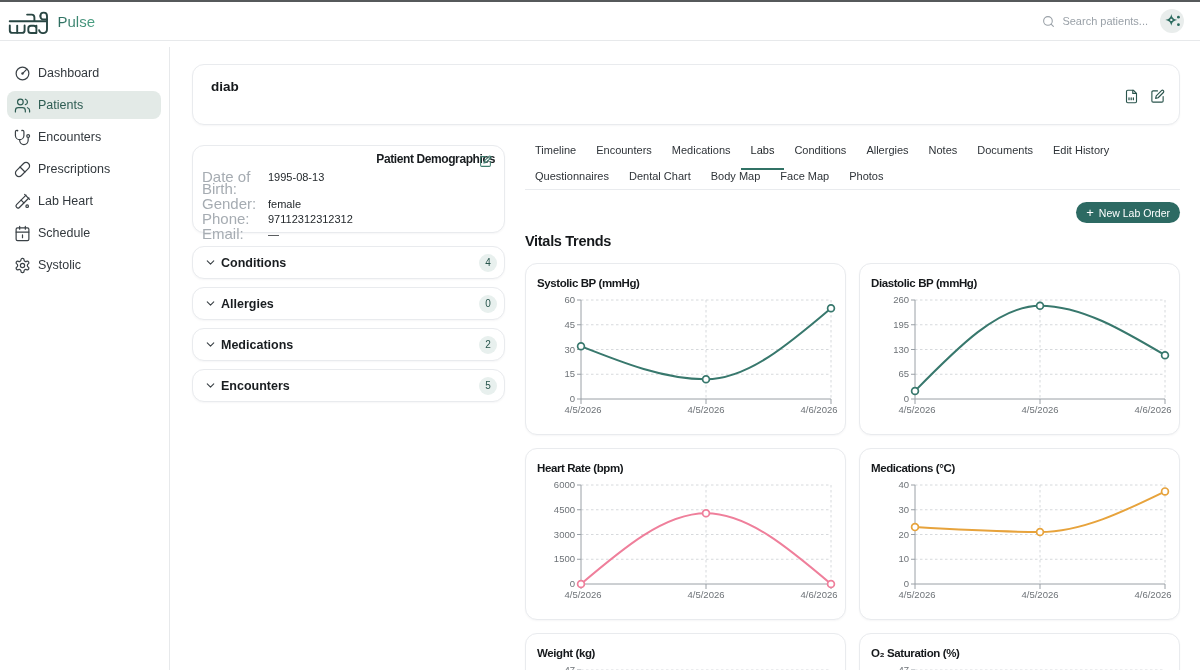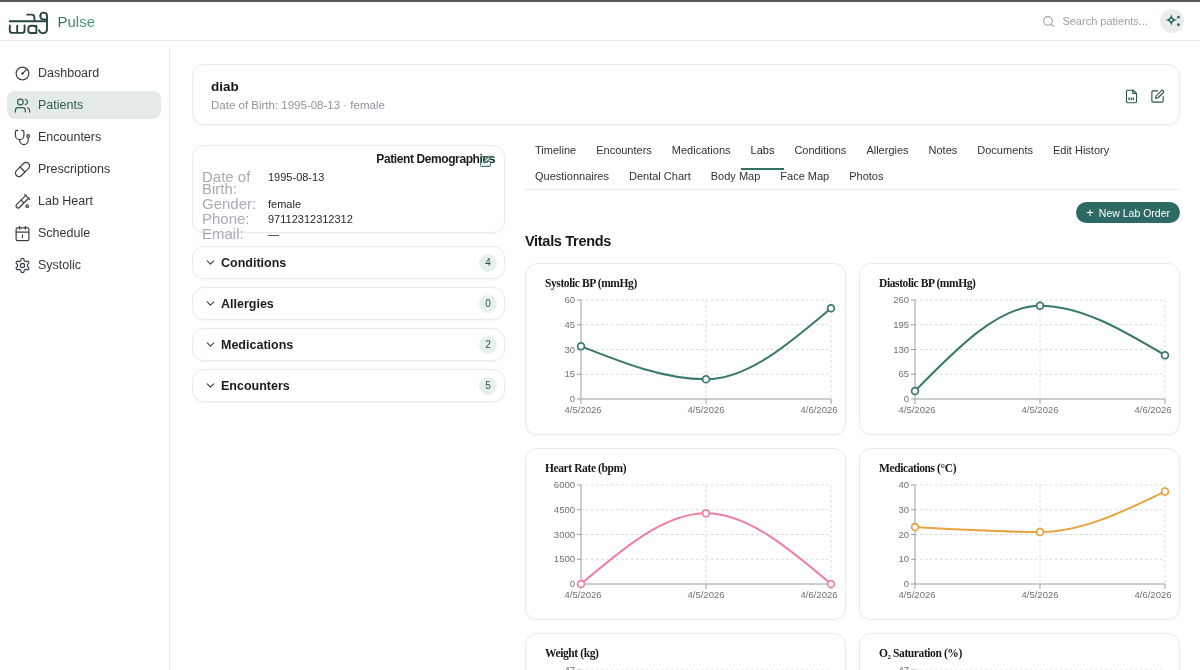--- a/index.html
+++ b/index.html
@@ -35,21 +35,21 @@
 .rpanel { position:absolute; left:355px; top:96px; width:655px; }
 .tabs { display:flex; flex-wrap:wrap; border-bottom:1px solid #e9ebee; }
 .tab { font-size:11px; color:#2e3338; padding:7px 10px 6px; position:relative; line-height:13px; }
 .tab.on { color:#1b2024; }
 .tab.on::after { content:""; position:absolute; left:0; right:0; bottom:-7px; height:2px; background:#317265; }
 .nlo { position:absolute; right:0; top:65px; height:21px; background:#2d6a63; border-radius:11px; color:#fff; font-size:10.5px; display:flex; align-items:center; gap:5px; padding:0 10px; }
 .nlo .pl { font-size:13px; font-weight:300; margin-top:-1px; }
 .vt { position:absolute; left:0; top:96px; font-size:14.5px; letter-spacing:-0.3px; font-weight:bold; color:#15181b; }
 .grid2 { position:absolute; left:0; top:126px; width:655px; display:flex; flex-wrap:wrap; gap:13px; }
 .ccard { width:321px; height:172px; background:#fff; border:1px solid #e9ebee; border-radius:12px; box-shadow:0 1px 2px rgba(16,24,40,.04); position:relative; overflow:hidden; }
-.ctitle { position:absolute; left:19px; top:13px; font-size:11.5px; letter-spacing:-0.4px; font-weight:bold; color:#15181b;font-family:Liberation Serif, serif; }
+.ctitle { position:absolute; left:11px; top:13px; font-size:11.5px; letter-spacing:-0.4px; font-weight:bold; color:#15181b; }
 .cplot { position:absolute; left:0; top:0; }
 .cplot .grid { stroke:#d6d9dc; stroke-width:1; stroke-dasharray:2.5 2.5; }
 .cplot .axis { stroke:#9aa0a6; stroke-width:1; fill:none; }
 .cplot .tick { font-size:9.5px; fill:#6d7277; }
 </style></head><body>
 <div class="topstrip"></div>
 <div class="topbar">
   <div class="brand">
       <svg width="40" height="23" viewBox="7.5 10.5 40 23" fill="none" stroke="#294643" stroke-width="1.9" stroke-linecap="round" stroke-linejoin="round">
         <path d="M9.2 20.7 H45.5"></path>
@@ -134,21 +134,20 @@
       <svg width="17" height="17" viewBox="0 0 24 24" fill="none" stroke="currentColor" stroke-width="1.7" stroke-linecap="round" stroke-linejoin="round" class="">
         <path d="M12.22 2h-.44a2 2 0 0 0-2 2v.18a2 2 0 0 1-1 1.73l-.43.25a2 2 0 0 1-2 0l-.15-.08a2 2 0 0 0-2.73.73l-.22.38a2 2 0 0 0 .73 2.73l.15.1a2 2 0 0 1 1 1.72v.51a2 2 0 0 1-1 1.74l-.15.09a2 2 0 0 0-.73 2.73l.22.38a2 2 0 0 0 2.73.73l.15-.08a2 2 0 0 1 2 0l.43.25a2 2 0 0 1 1 1.73V20a2 2 0 0 0 2 2h.44a2 2 0 0 0 2-2v-.18a2 2 0 0 1 1-1.73l.43-.25a2 2 0 0 1 2 0l.15.08a2 2 0 0 0 2.73-.73l.22-.39a2 2 0 0 0-.73-2.73l-.15-.08a2 2 0 0 1-1-1.74v-.5a2 2 0 0 1 1-1.74l.15-.09a2 2 0 0 0 .73-2.73l-.22-.38a2 2 0 0 0-2.73-.73l-.15.08a2 2 0 0 1-2 0l-.43-.25a2 2 0 0 1-1-1.73V4a2 2 0 0 0-2-2z"></path>
         <circle cx="12" cy="12" r="3"></circle>
       </svg>
       <span>Systolic</span>
     </div>
   </div>
 <div class="main">
   <div class="card hdr">
     <div class="nm">diab</div>
-    <div class="sub">Date of Birth: 1995-08-13 · female</div>
   </div>
   <div class="hdr-ic">
       <svg width="15" height="15" viewBox="0 0 24 24" fill="none" stroke="currentColor" stroke-width="1.8" stroke-linecap="round" stroke-linejoin="round" class="">
         <path d="M15 2H6a2 2 0 0 0-2 2v16a2 2 0 0 0 2 2h12a2 2 0 0 0 2-2V7Z"></path>
         <path d="M14 2v5h5"></path>
         <path d="M8 17v-3M11.5 17v-3M15 17v-3" stroke-width="2"></path>
       </svg>
       <svg width="15" height="15" viewBox="0 0 24 24" fill="none" stroke="currentColor" stroke-width="1.8" stroke-linecap="round" stroke-linejoin="round" class="">
         <path d="M12 3H5a2 2 0 0 0-2 2v14a2 2 0 0 0 2 2h14a2 2 0 0 0 2-2v-7"></path>
         <path d="M18.4 2.6a2.1 2.1 0 0 1 3 3L13 14l-4 1 1-4Z"></path>

